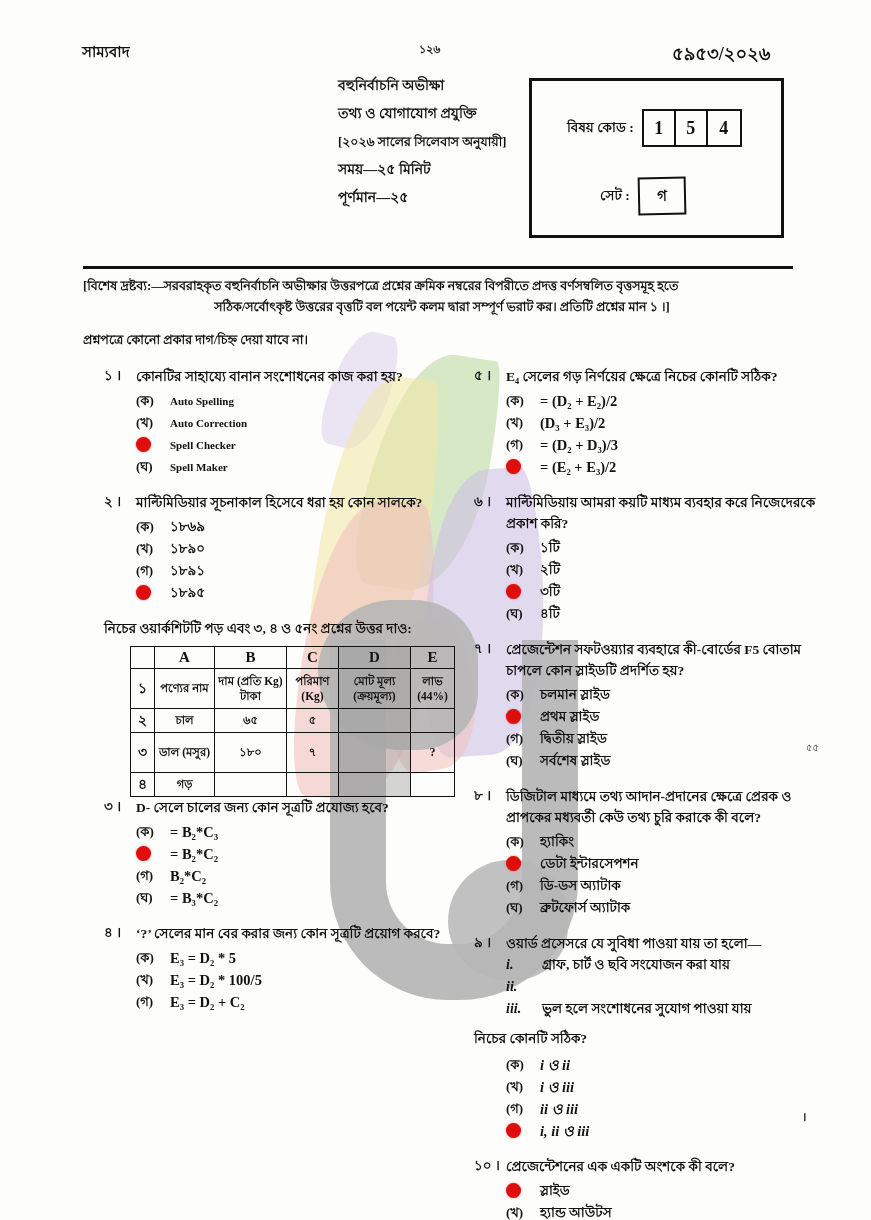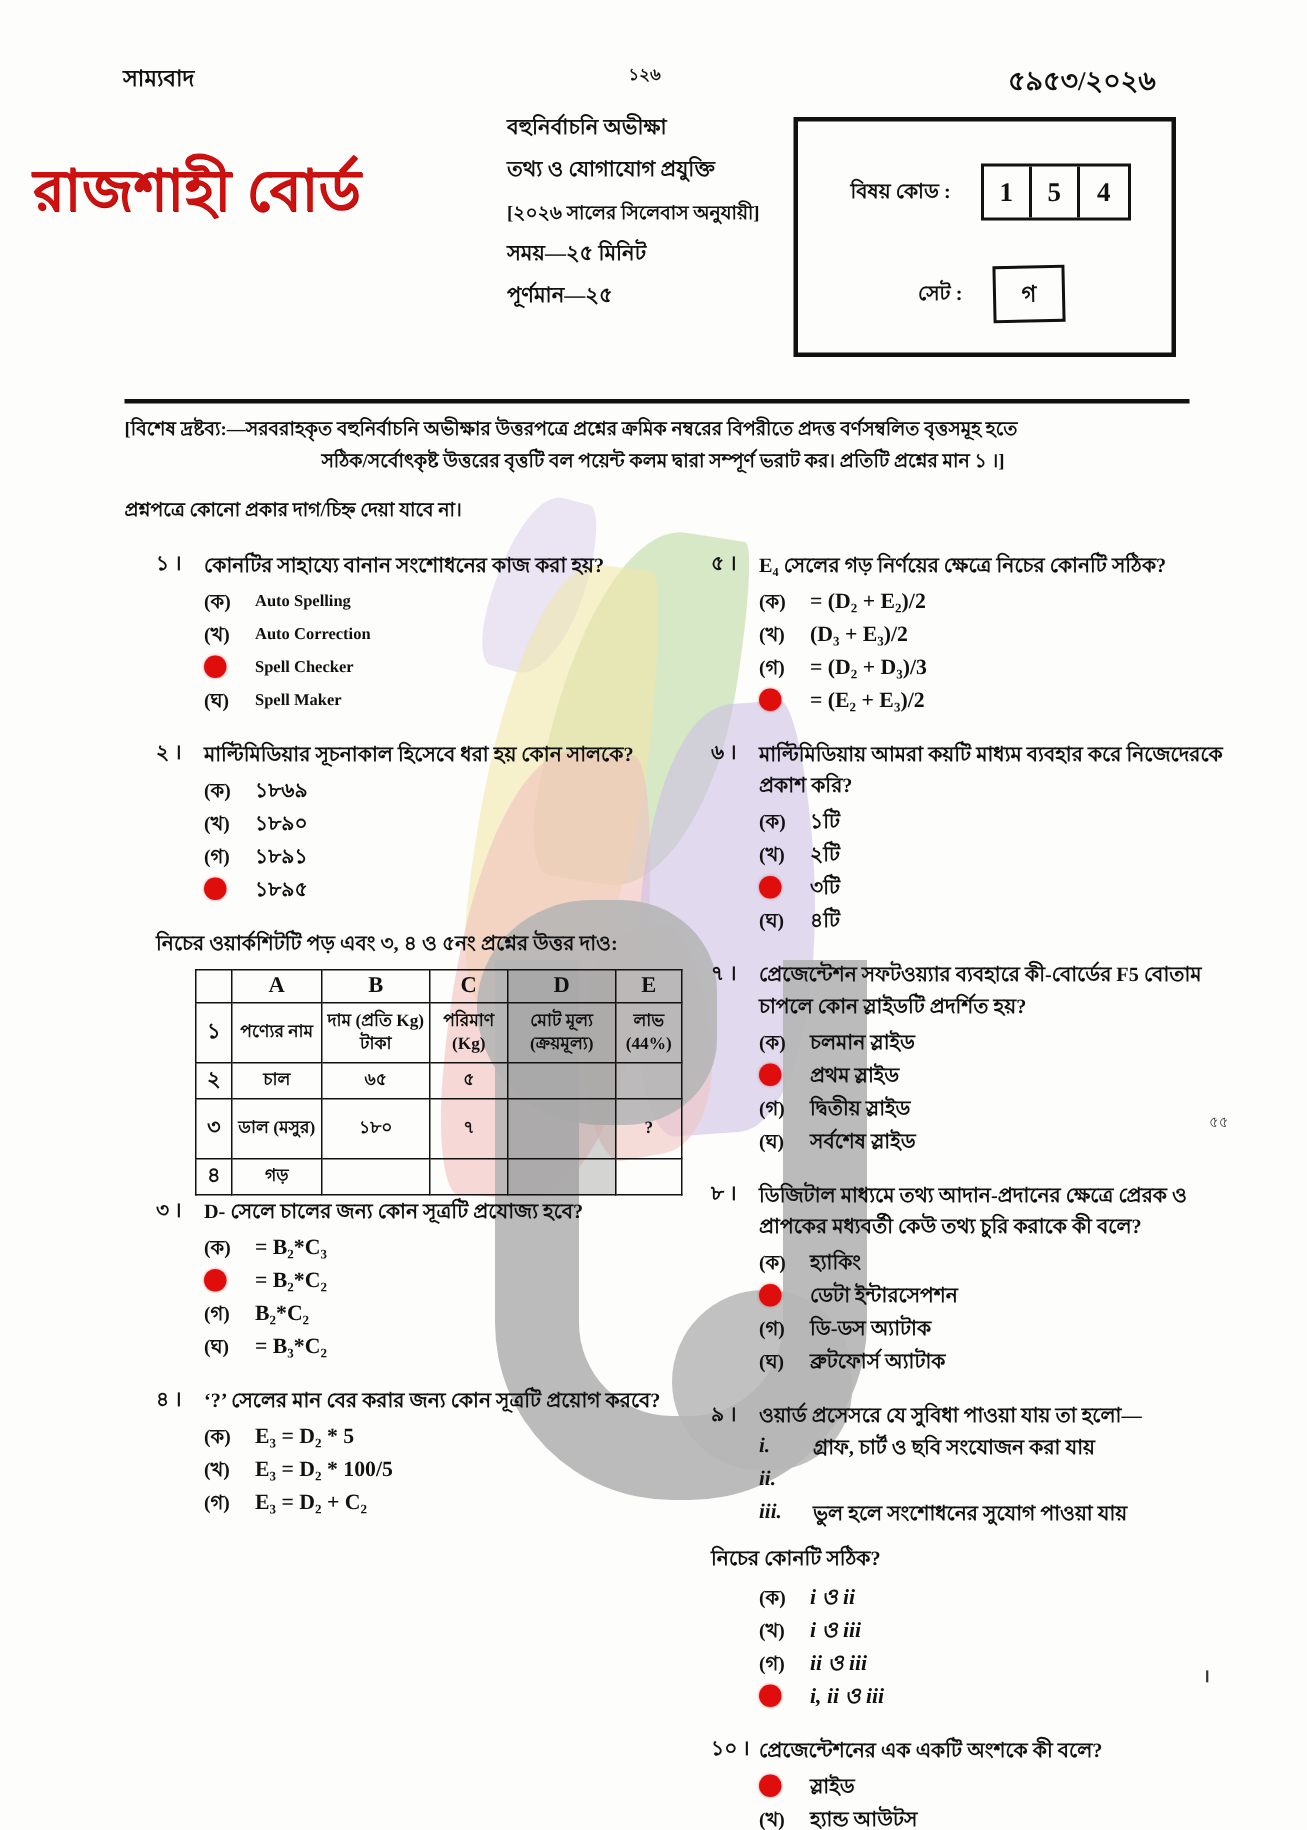--- a/index.html
+++ b/index.html
@@ -143,22 +143,22 @@
     position: absolute;
     left: 529px; top: 78px;
     width: 255px; height: 160px;
     border: 3px solid #111;
     background: transparent;
   }
   .code-row {
     position: absolute; display: flex; align-items: center;
   }
   .code-row.subject { left: 35px; top: 28px; }
-  .code-row.set { left: 80px; top: 96px; justify-content: flex-end; }
-  .code-label { font-size: 13.5px; font-weight: 700; margin-right: 20px; white-space: nowrap;}
+  .code-row.set { left: 68px; top: 96px; justify-content: flex-end; }
+  .code-label { font-size: 13.5px; font-weight: 700; margin-right: 8px; white-space: nowrap;}
   .digit-group { display: flex; border: 2.5px solid #111; }
   .digit {
     width: 32px; height: 34px;
     border-right: 2px solid #111;
     display: flex; align-items: center; justify-content: center;
     font-size: 18px; font-weight: 700;
     font-family: "Liberation Serif", serif;
   }
   .digit:last-child { border-right: none; }
   .set-box {
@@ -317,21 +317,20 @@
     <div class="flame flame-purple"></div>
     <div class="flame flame-pink2"></div>
     <div class="wm-gray-blob"></div>
     <div class="wm-gray-u"></div>
     <div class="wm-gray-blob2"></div>
   </div>
 
   <div class="content">
 
     <div class="hdr-left-label">সাম্যবাদ</div>
-    <div class="board-title">রাজশাহী বোর্ড</div>
     <div class="page-no">১২৬</div>
 
     <div class="hdr-center">
       <div>বহুনির্বাচনি অভীক্ষা</div>
       <div>তথ্য ও যোগাযোগ প্রযুক্তি</div>
       <div class="small">[২০২৬ সালের সিলেবাস অনুযায়ী]</div>
       <div>সময়—২৫ মিনিট</div>
       <div>পূর্ণমান—২৫</div>
     </div>
 

